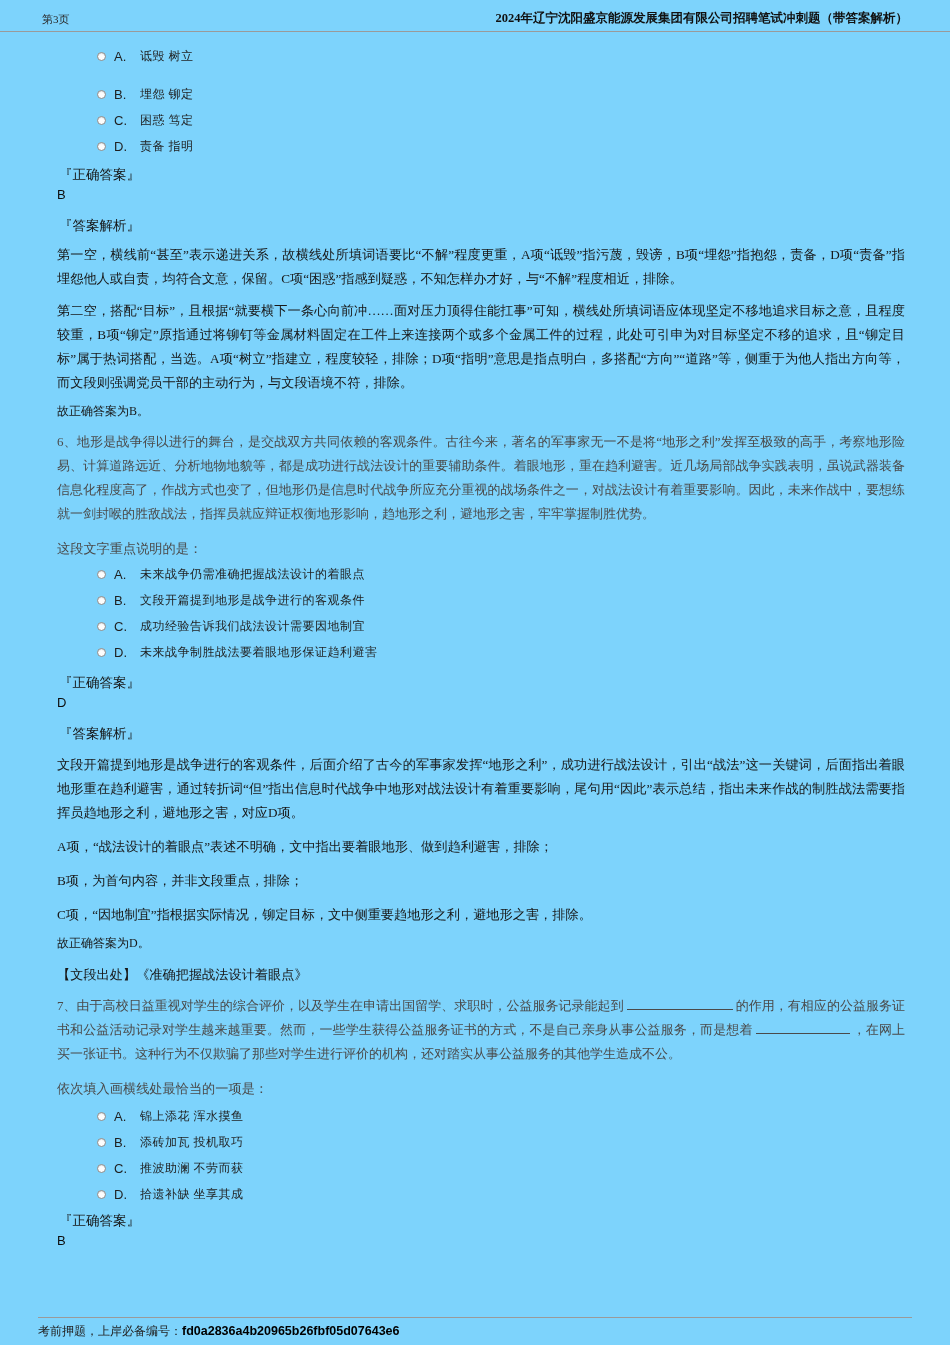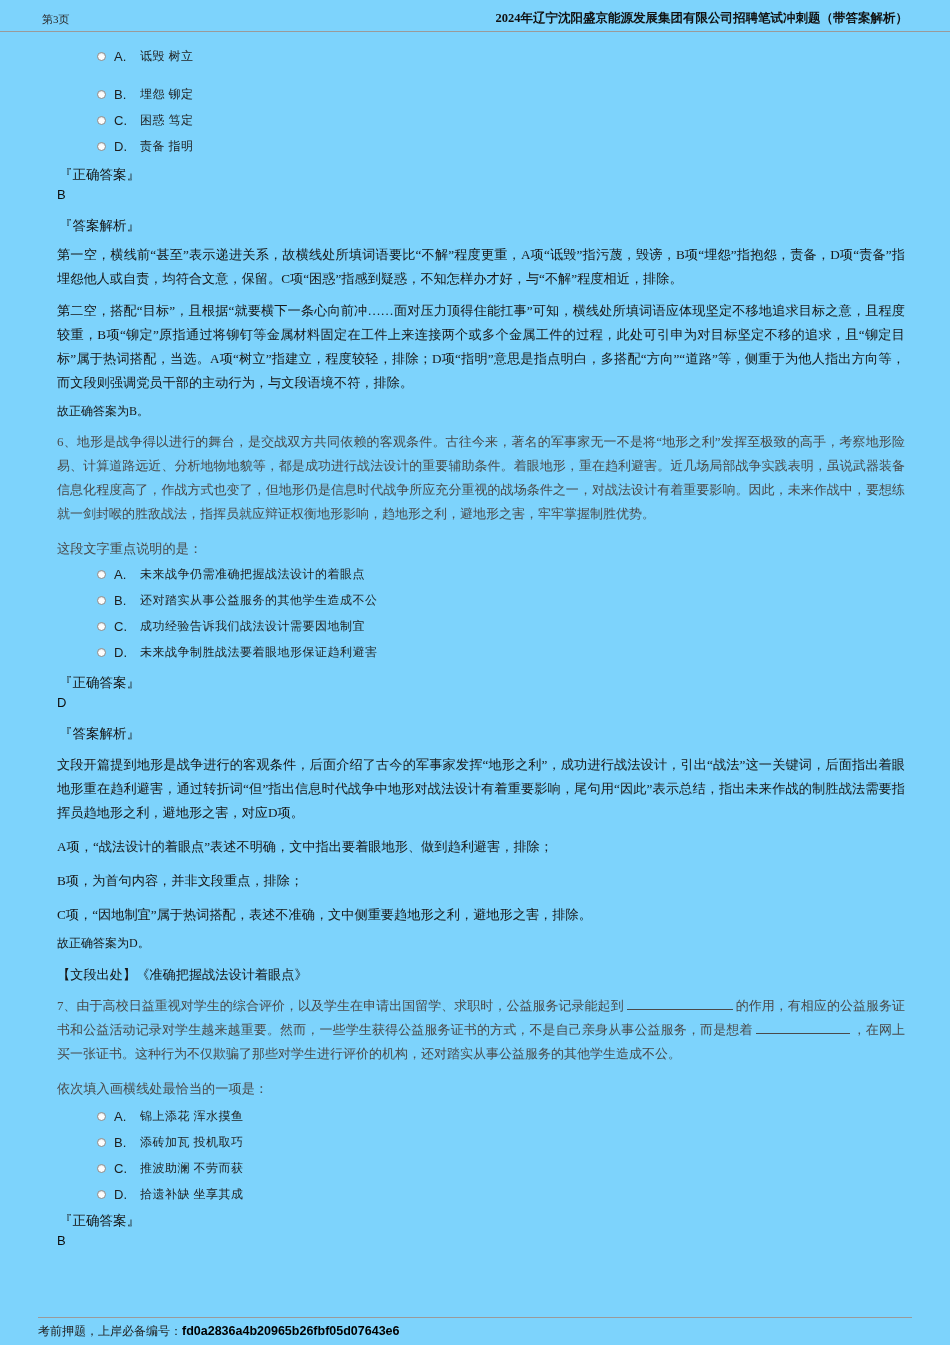--- a/index.html
+++ b/index.html
@@ -95,42 +95,42 @@
 
     <div class="opts" style="margin-top:8px;">
       <div class="opt-row">
         <span class="radio"></span>
         <span class="opt-letter">A.</span>
         <span class="opt-text">未来战争仍需准确把握战法设计的着眼点</span>
       </div>
       <div class="opt-row">
         <span class="radio"></span>
         <span class="opt-letter">B.</span>
-        <span class="opt-text">还对踏实从事公益服务的其他学生造成不公</span>
+        <span class="opt-text">文段开篇提到地形是战争进行的客观条件</span>
       </div>
       <div class="opt-row">
         <span class="radio"></span>
         <span class="opt-letter">C.</span>
         <span class="opt-text">成功经验告诉我们战法设计需要因地制宜</span>
       </div>
       <div class="opt-row">
         <span class="radio"></span>
         <span class="opt-letter">D.</span>
         <span class="opt-text">未来战争制胜战法要着眼地形保证趋利避害</span>
       </div>
     </div>
 
     <div class="ans-label mt6">『正确答案』</div>
     <div class="ans-letter">D</div>
     <div class="ans-label mt6">『答案解析』</div>
 
     <p class="body mt10">文段开篇提到地形是战争进行的客观条件，后面介绍了古今的军事家发挥“地形之利”，成功进行战法设计，引出“战法”这一关键词，后面指出着眼地形重在趋利避害，通过转折词“但”指出信息时代战争中地形对战法设计有着重要影响，尾句用“因此”表示总结，指出未来作战的制胜战法需要指挥员趋地形之利，避地形之害，对应D项。</p>
     <p class="body mt10">A项，“战法设计的着眼点”表述不明确，文中指出要着眼地形、做到趋利避害，排除；</p>
     <p class="body mt10">B项，为首句内容，并非文段重点，排除；</p>
-    <p class="body mt10">C项，“因地制宜”属于热词搭配，表述不准确，文中侧重要趋地形之利，避地形之害，排除。</p>
+    <p class="body mt10">C项，“因地制宜”指根据实际情况，铆定目标，文中侧重要趋地形之利，避地形之害，排除。</p>
     <p class="conclusion mt8">故正确答案为D。</p>
     <p class="source mt6">【文段出处】《准确把握战法设计着眼点》</p>
 
     <p class="stem mt10"><span>7、由于高校日益重视对学生的综合评价，以及学生在申请出国留学、求职时，公益服务记录能起到</span><span class="blank b1"></span><span>的作用，有相应的公益服务证书和公益活动记录对学生越来越重要。然而，一些学生获得公益服务证书的方式，不是自己亲身从事公益服务，而是想着</span><span class="blank b2"></span><span>，在网上买一张证书。这种行为不仅欺骗了那些对学生进行评价的机构，还对踏实从事公益服务的其他学生造成不公。</span></p>
     <p class="prompt mt6">依次填入画横线处最恰当的一项是：</p>
 
     <div class="opts" style="margin-top:10px;">
       <div class="opt-row">
         <span class="radio"></span>
         <span class="opt-letter">A.</span>

